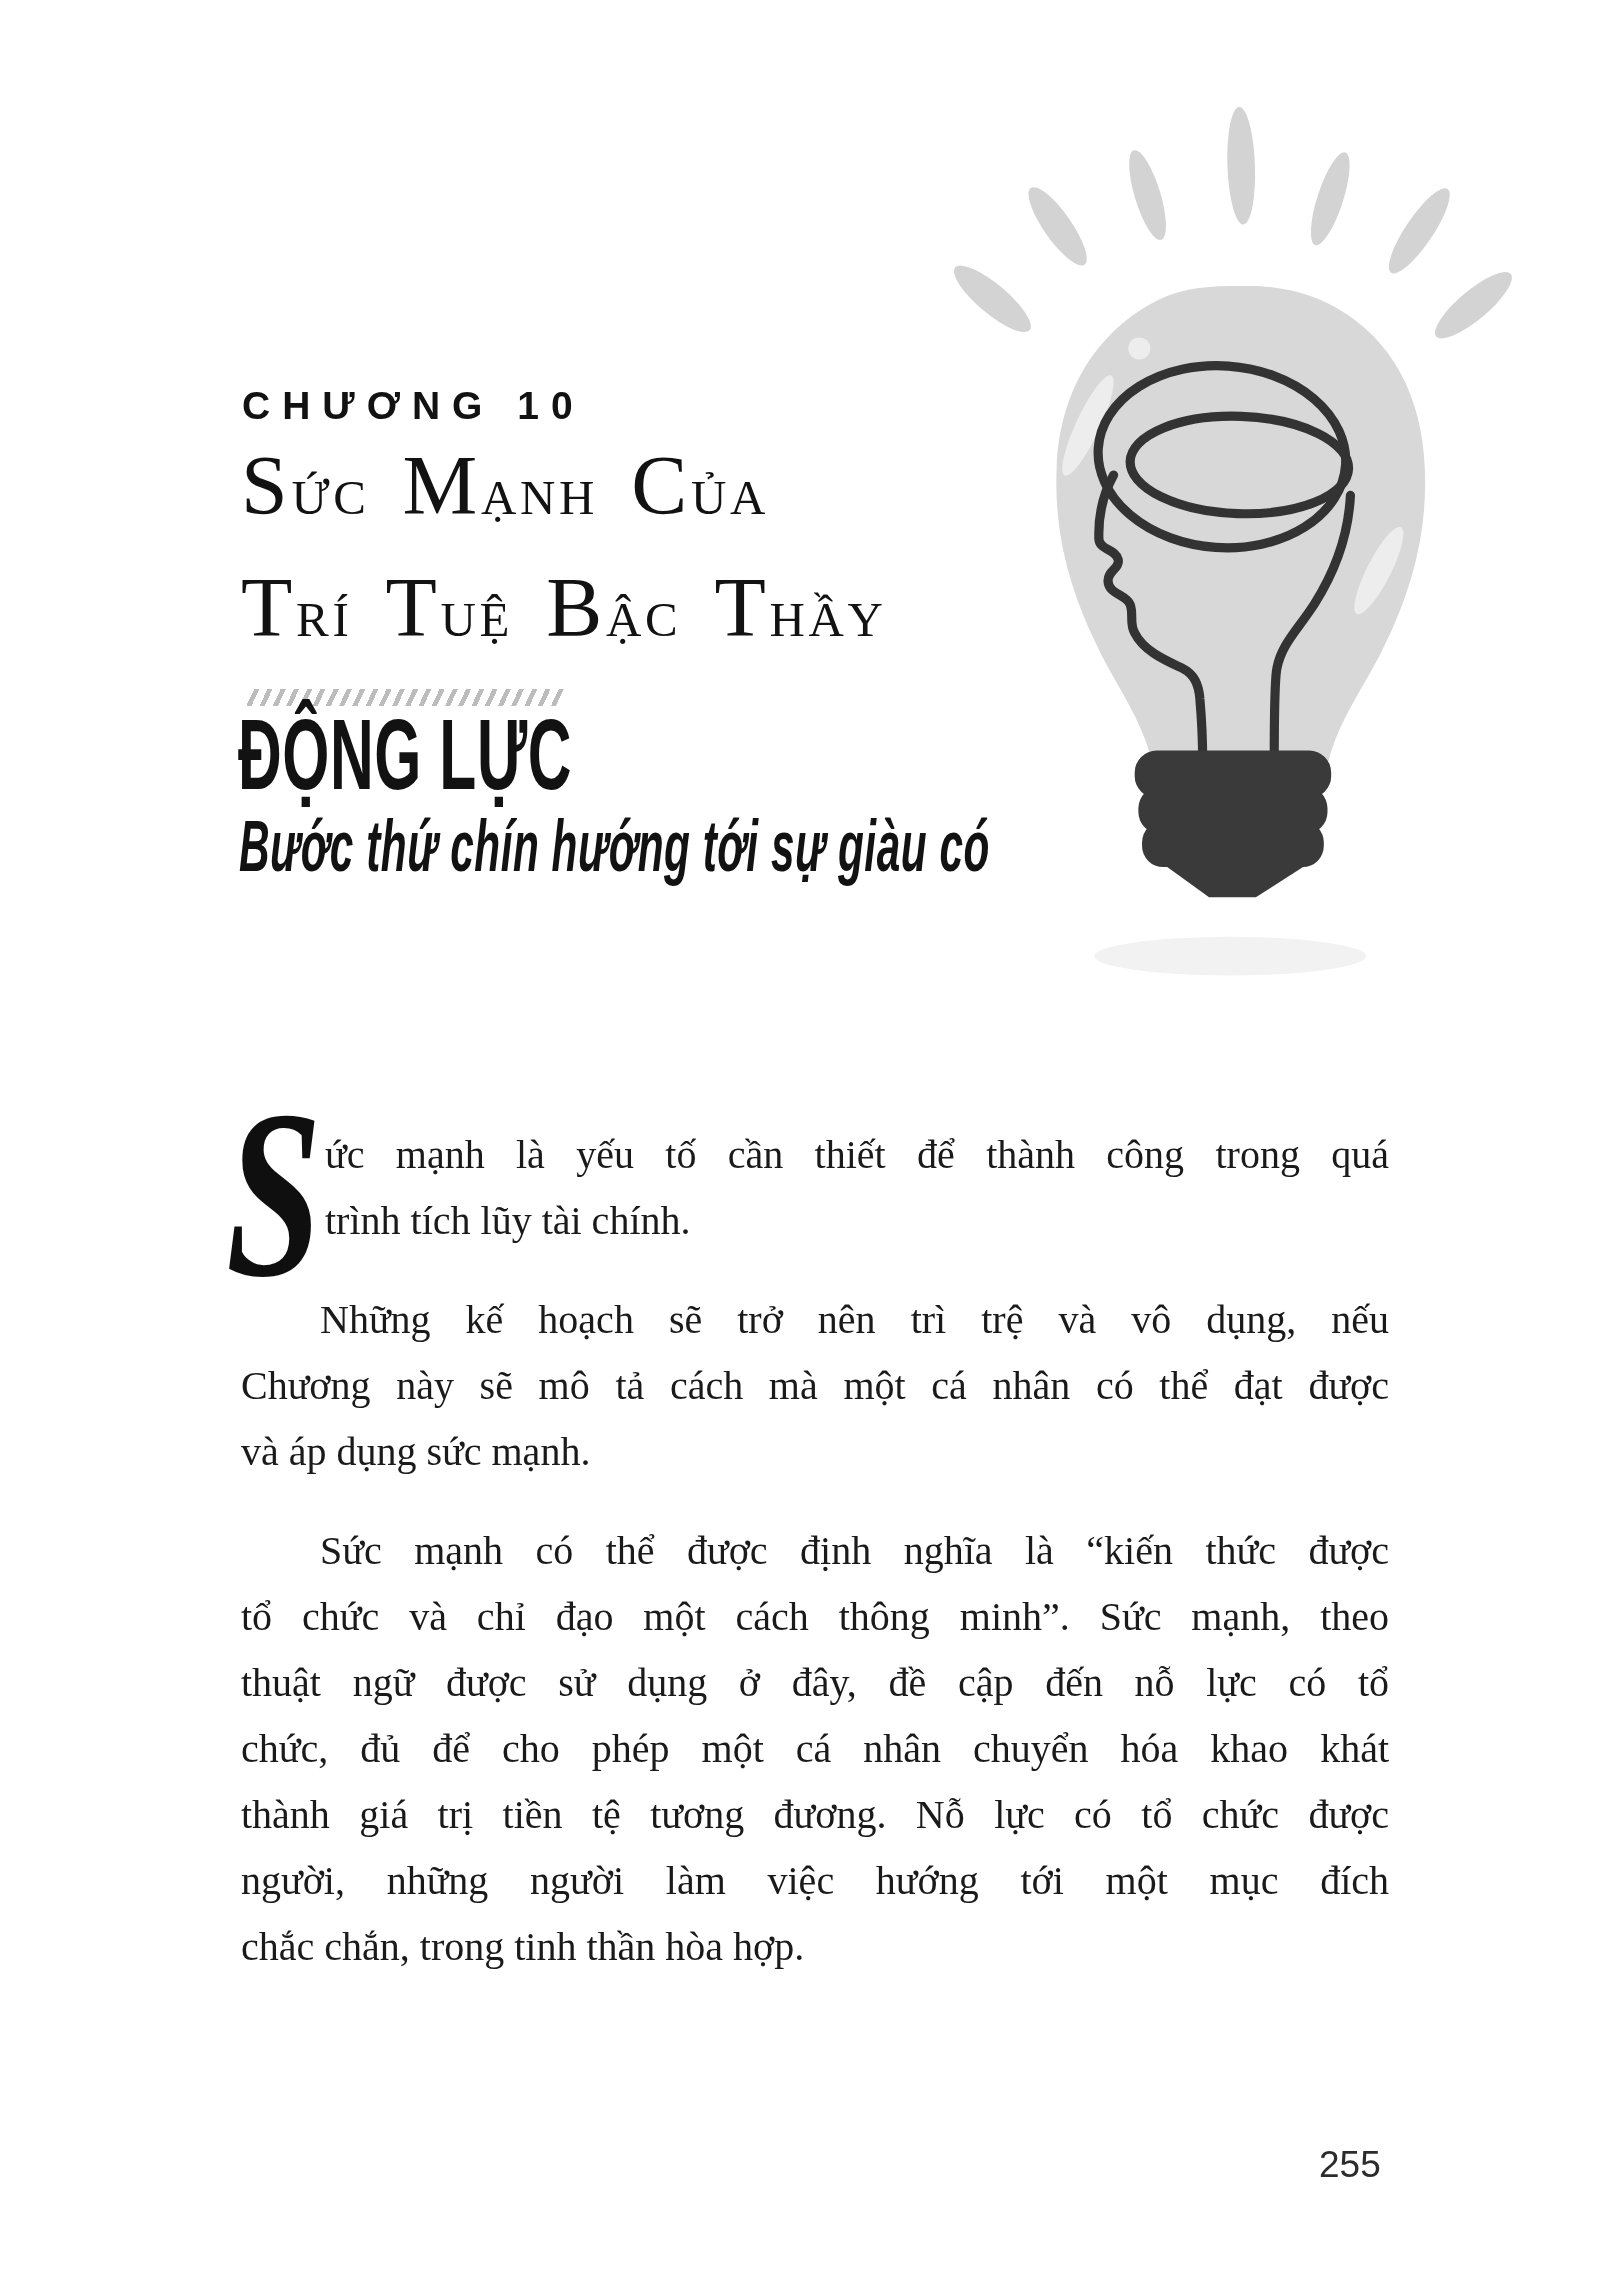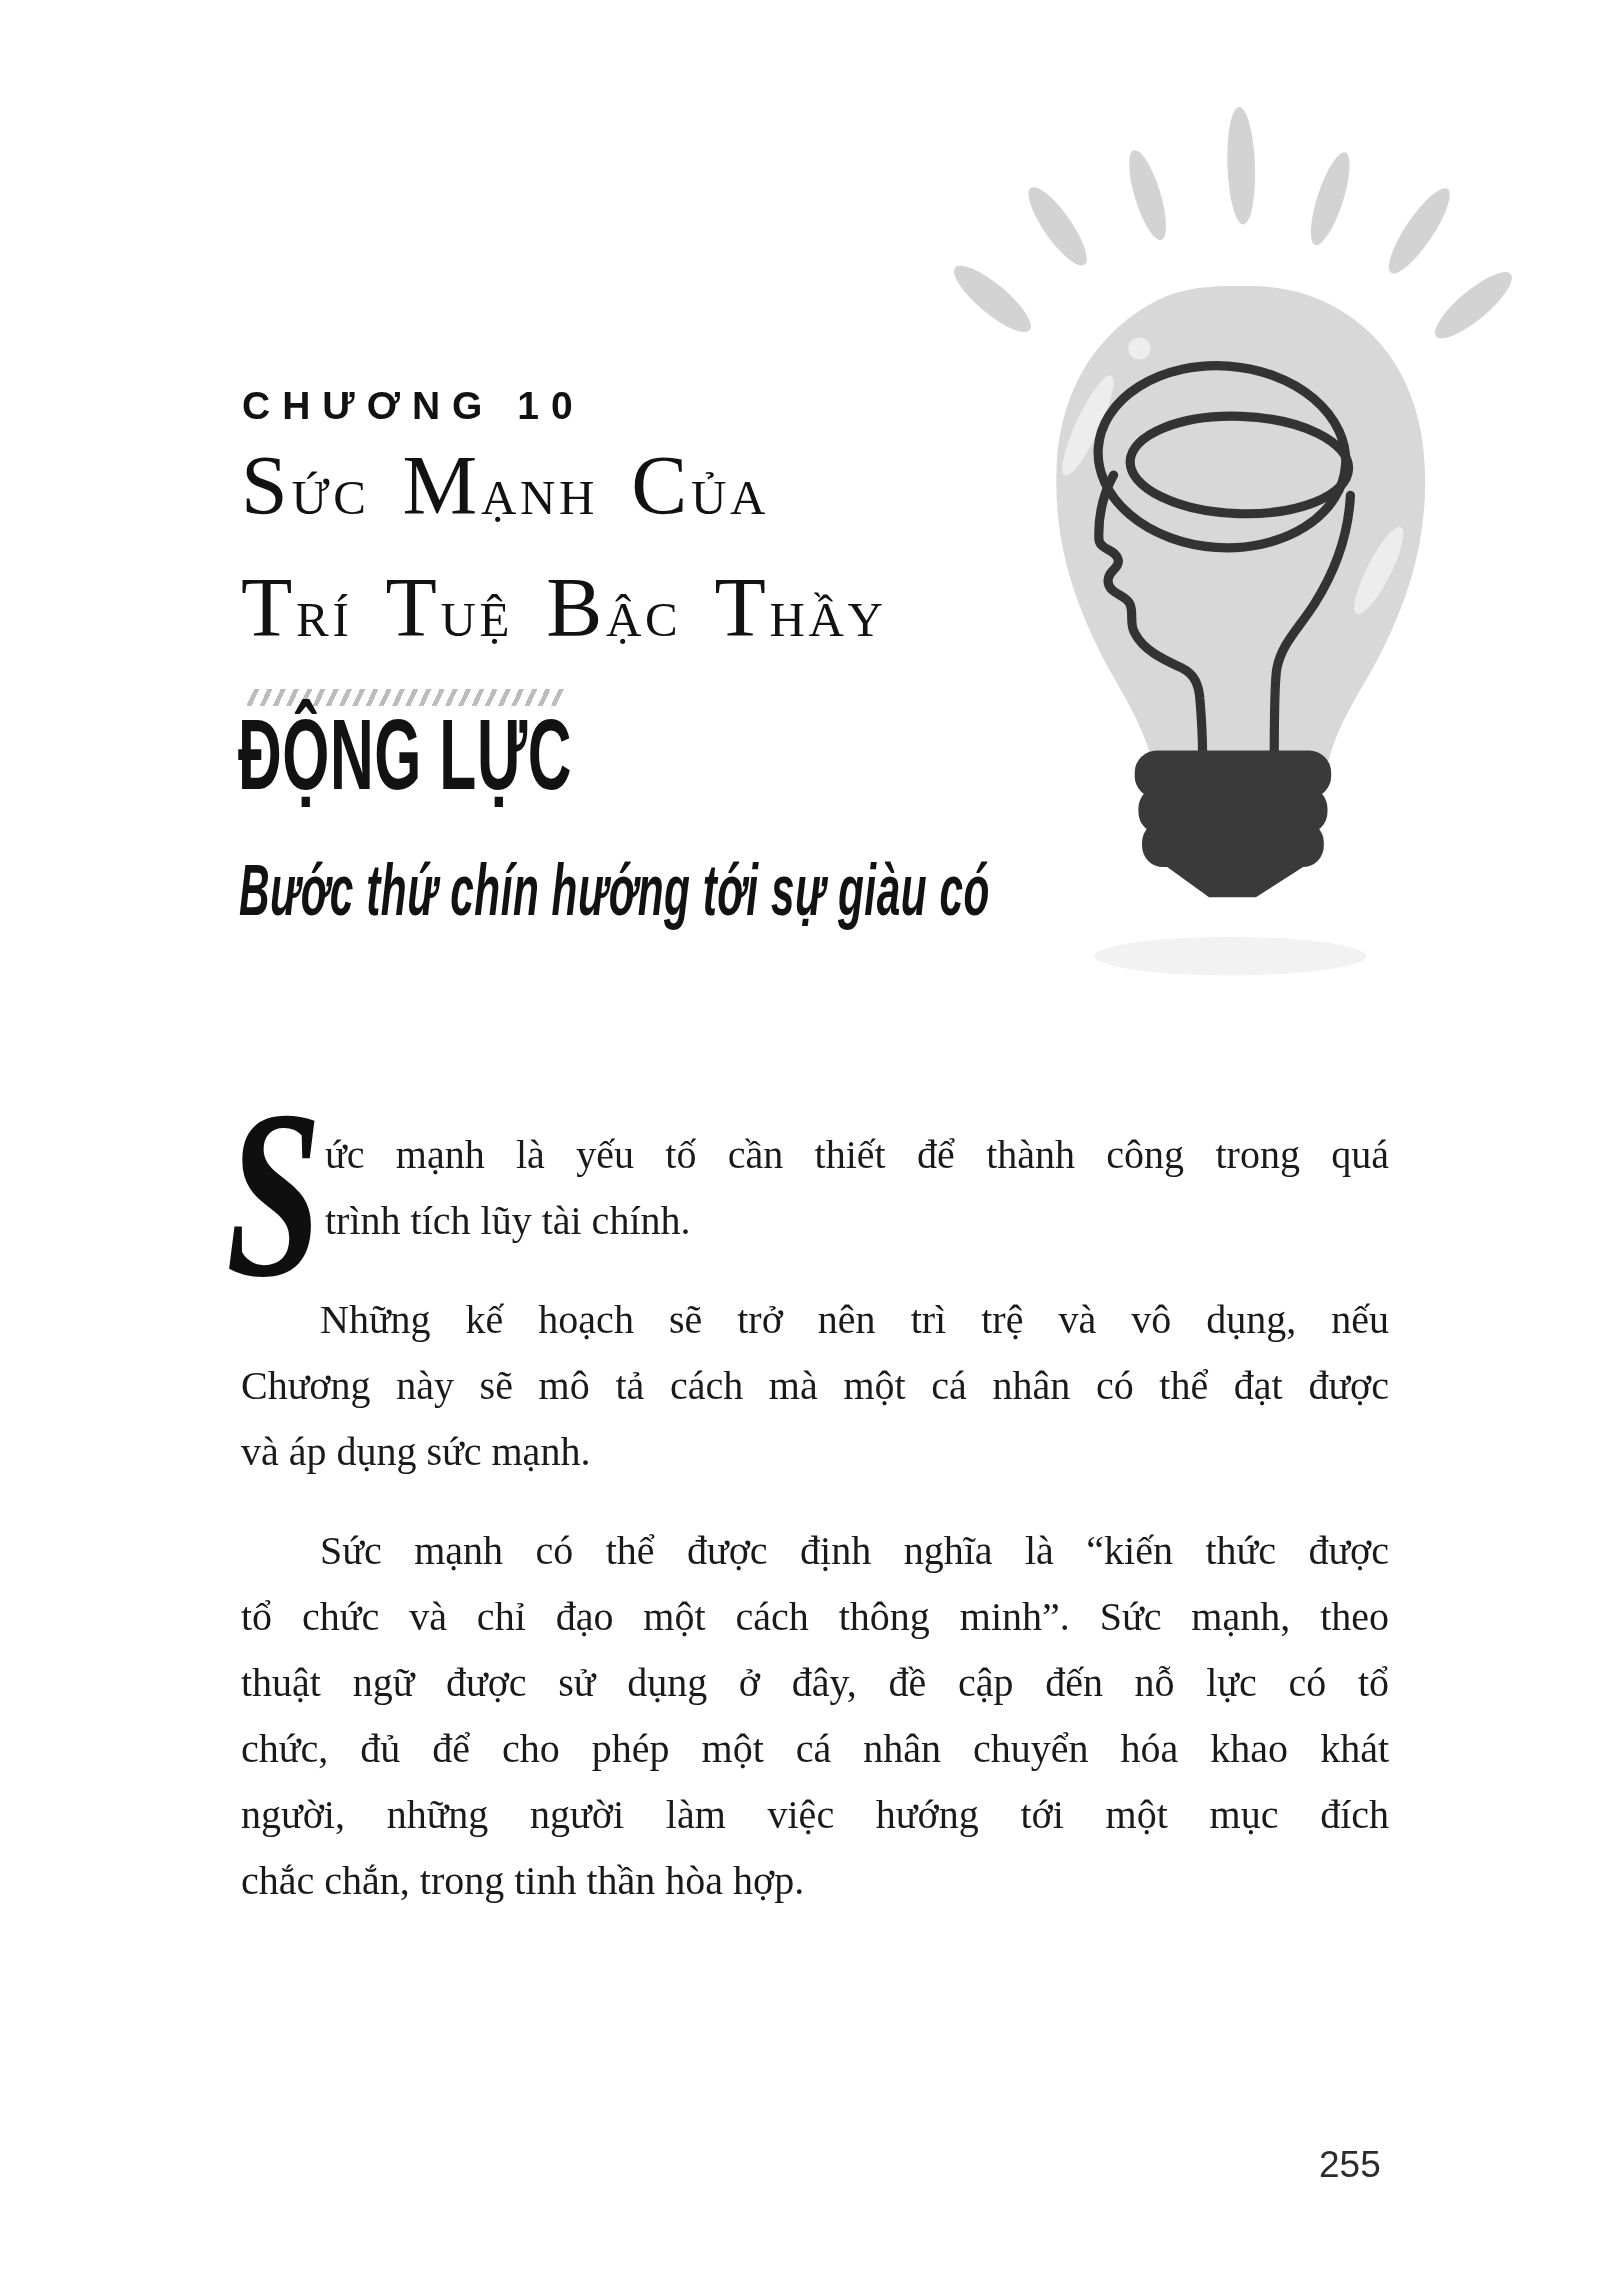--- a/index.html
+++ b/index.html
@@ -24,21 +24,21 @@
          background:repeating-linear-gradient(115deg,var(--c-div,#bcbcbc) 0 4.6px,transparent 4.6px 12px);
          clip-path:polygon(8.3px 0,100% 0,calc(100% - 8.3px) 100%,0 100%);}
 
   
   .dong{position:absolute;left:238px;top:704px;line-height:1;white-space:nowrap;}
   .dong .cond{display:inline-block;transform:scaleX(.60);transform-origin:0 0;
           font-family:"Liberation Sans",sans-serif;font-weight:700;font-size:101px;
           letter-spacing:0.9px;color:var(--c-head,#111);}
 
   
-  .subtitle{position:absolute;left:239px;top:852px;line-height:1.05;white-space:nowrap;}
+  .subtitle{position:absolute;left:239px;top:808px;line-height:1.05;white-space:nowrap;}
   .subtitle .cond-i{display:inline-block;transform:scaleX(.58);transform-origin:0 0;
           font-family:"Liberation Sans",sans-serif;font-weight:700;font-style:italic;
           font-size:73px;letter-spacing:0.9px;color:var(--c-head,#111);}
 
   
   .bodytext{position:absolute;left:241px;top:1122px;width:1148px;
             font-size:40px;line-height:66px;color:var(--c-text,#1a1a1a);}
   .para{margin:0 0 33px 0;}
   .line{width:100%;}
   .line.justify{text-align:justify;text-align-last:justify;}
@@ -143,20 +143,21 @@
       <div class="para">
         <div class="line justify indent">Những kế hoạch sẽ trở nên trì trệ và vô dụng, nếu</div>
         <div class="line justify">Chương này sẽ mô tả cách mà một cá nhân có thể đạt được</div>
         <div class="line">và áp dụng sức mạnh.</div>
       </div>
       <div class="para">
         <div class="line justify indent">Sức mạnh có thể được định nghĩa là “kiến thức được</div>
         <div class="line justify">tổ chức và chỉ đạo một cách thông minh”. Sức mạnh, theo</div>
         <div class="line justify">thuật ngữ được sử dụng ở đây, đề cập đến nỗ lực có tổ</div>
         <div class="line justify">chức, đủ để cho phép một cá nhân chuyển hóa khao khát</div>
+        <div class="line justify">thành giá trị tiền tệ tương đương. Nỗ lực có tổ chức được</div>
         <div class="line justify">người, những người làm việc hướng tới một mục đích</div>
         <div class="line">chắc chắn, trong tinh thần hòa hợp.</div>
       </div>
     </div>
 
   <div class="pagenum">255</div>
 
 </div>
 
 

